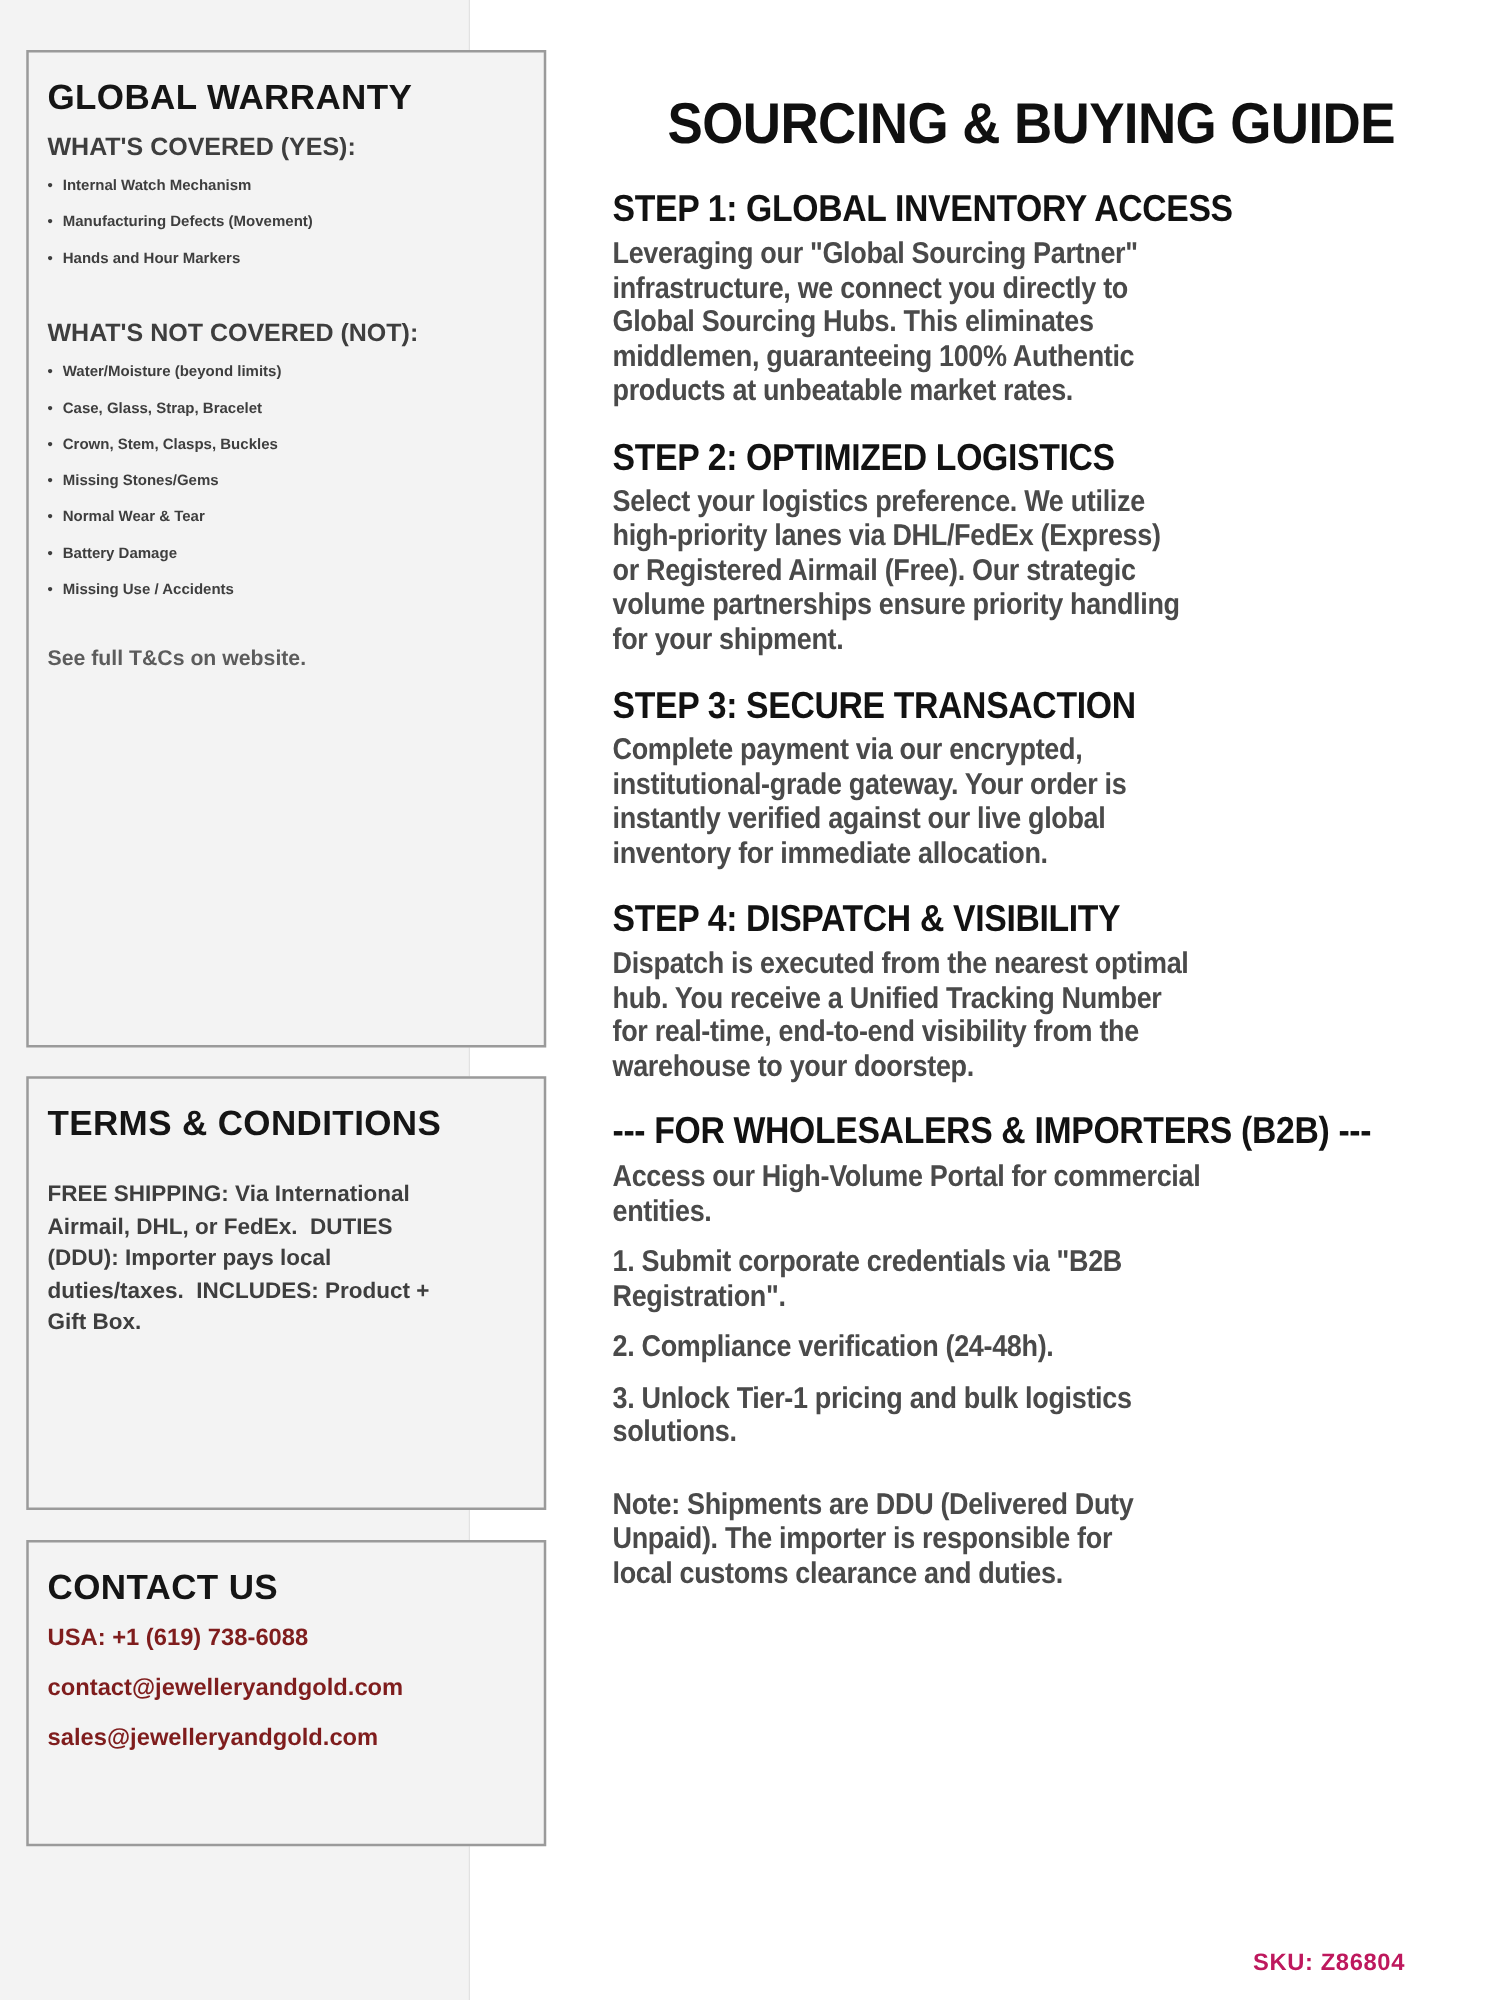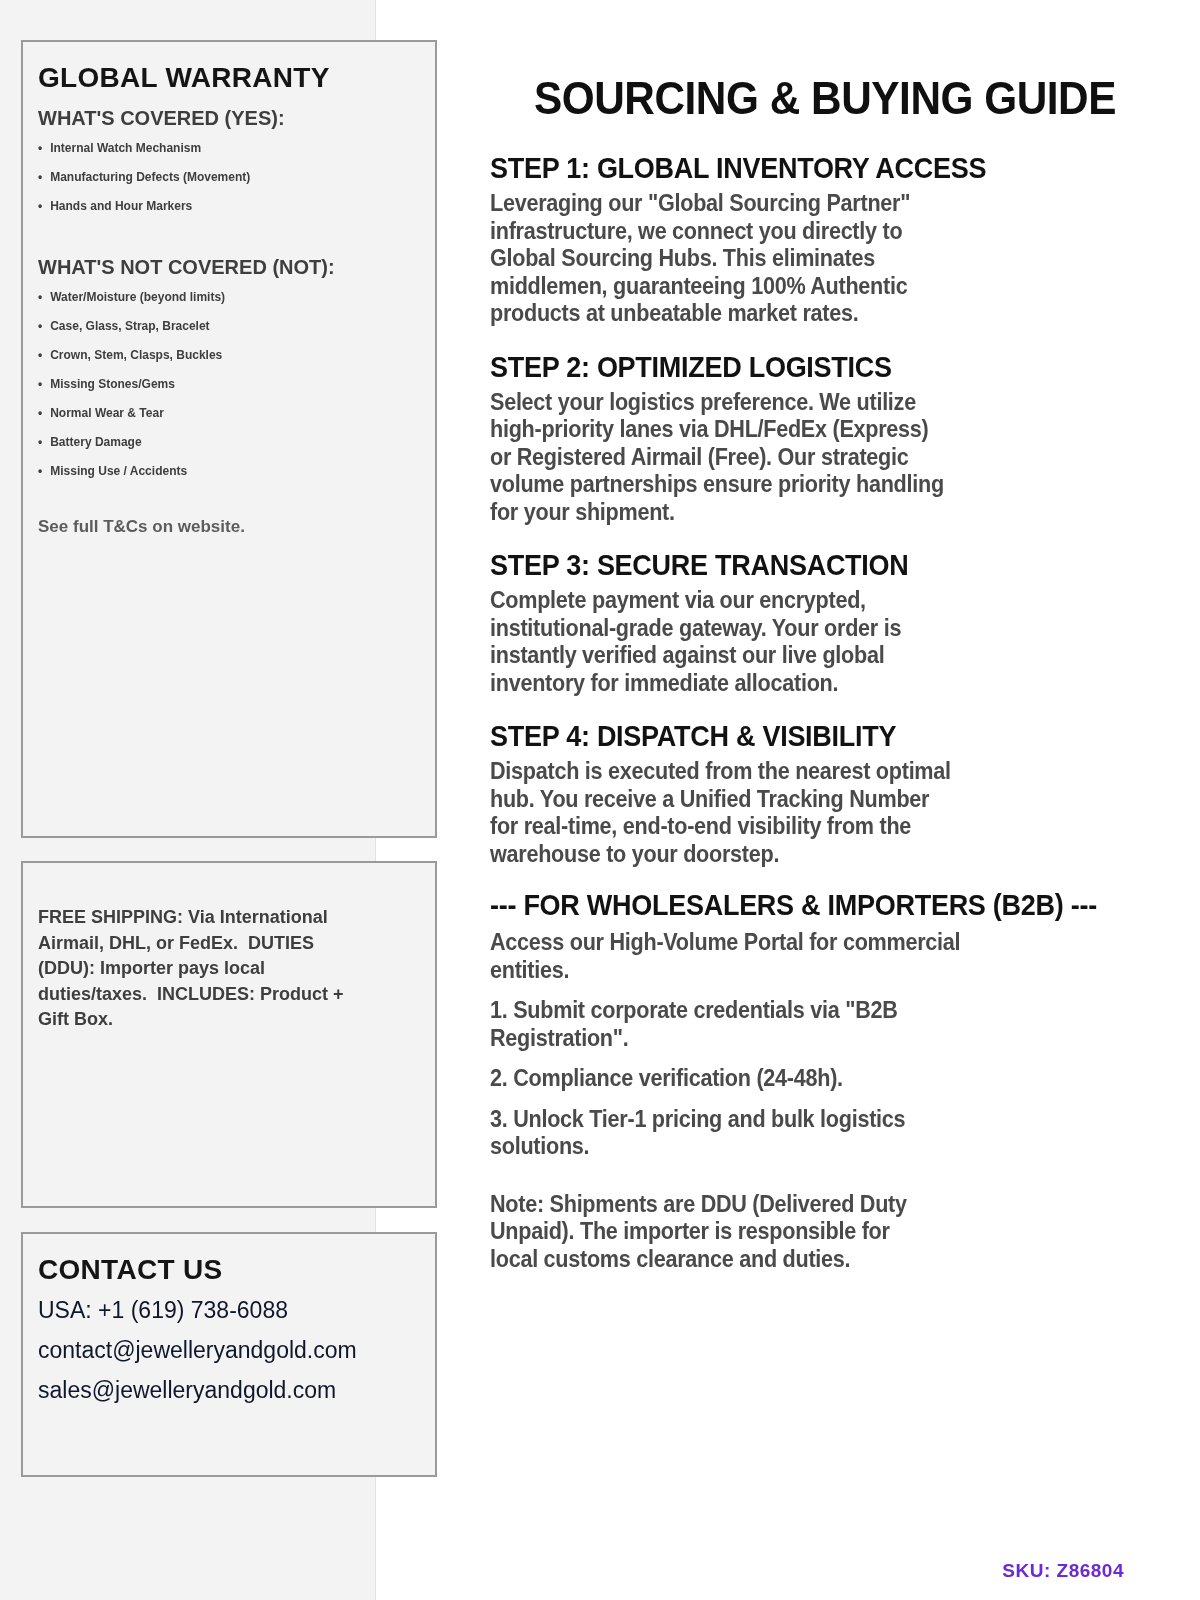--- a/index.html
+++ b/index.html
@@ -55,22 +55,22 @@
     font-weight: 700; color: #5c5c5c;
   }
   .terms-body {
     margin-top: 28px;
     font-size: 18px; line-height: 25.5px;
     font-weight: 700; color: #3e3e3e;
     white-space: pre-wrap;
   }
   .contact-line {
     margin-top: 19px;
-    font-size: 23px; line-height: 21px;
-    font-weight: 400; color: #0f172a;
+    font-size: 19px; line-height: 21px;
+    font-weight: 700; color: #7f1d1d;
   }
   .contact-line.first { margin-top: 14px; }
 
   
   .main {
     position: absolute; left: 456px; top: 0;
     width: 744px; height: 1600px;
     background: #ffffff;
     padding: 16px 40px 0 34px;
     box-sizing: border-box;
@@ -99,21 +99,21 @@
     white-space: pre-line;
   }
   .b2b-section { margin-top: 22px; }
   .b2b-p { margin-top: 13px; }
   .b2b-p.first { margin-top: 8px; }
   .b2b-note { margin-top: 30px; }
 
   .sku {
     position: absolute; right: 76px; bottom: 18px;
     font-size: 19px; font-weight: 700;
-    color: #6d28d9; letter-spacing: 0.5px;
+    color: #be185d; letter-spacing: 0.5px;
   }
 </style>
 </head>
 <body>
 
 <div class="sidebar">
 
   <div class="card card-warranty">
     <h2 class="card-title">GLOBAL WARRANTY</h2>
     <div class="sub-heading">WHAT'S COVERED (YES):</div>
@@ -129,20 +129,21 @@
     <div class="b-item"><span class="marker">•</span><span>Crown, Stem, Clasps, Buckles</span></div>
     <div class="b-item"><span class="marker">•</span><span>Missing Stones/Gems</span></div>
     <div class="b-item"><span class="marker">•</span><span>Normal Wear &amp; Tear</span></div>
     <div class="b-item"><span class="marker">•</span><span>Battery Damage</span></div>
     <div class="b-item"><span class="marker">•</span><span>Missing Use / Accidents</span></div>
 
     <div class="footnote">See full T&amp;Cs on website.</div>
   </div>
 
   <div class="card card-terms">
+    <h2 class="card-title">TERMS &amp; CONDITIONS</h2>
     <div class="terms-body">FREE SHIPPING: Via International
 Airmail, DHL, or FedEx.  DUTIES
 (DDU): Importer pays local
 duties/taxes.  INCLUDES: Product +
 Gift Box.</div>
   </div>
 
   <div class="card card-contact">
     <h2 class="card-title">CONTACT US</h2>
     <div class="contact-line first">USA: +1 (619) 738-6088</div>

